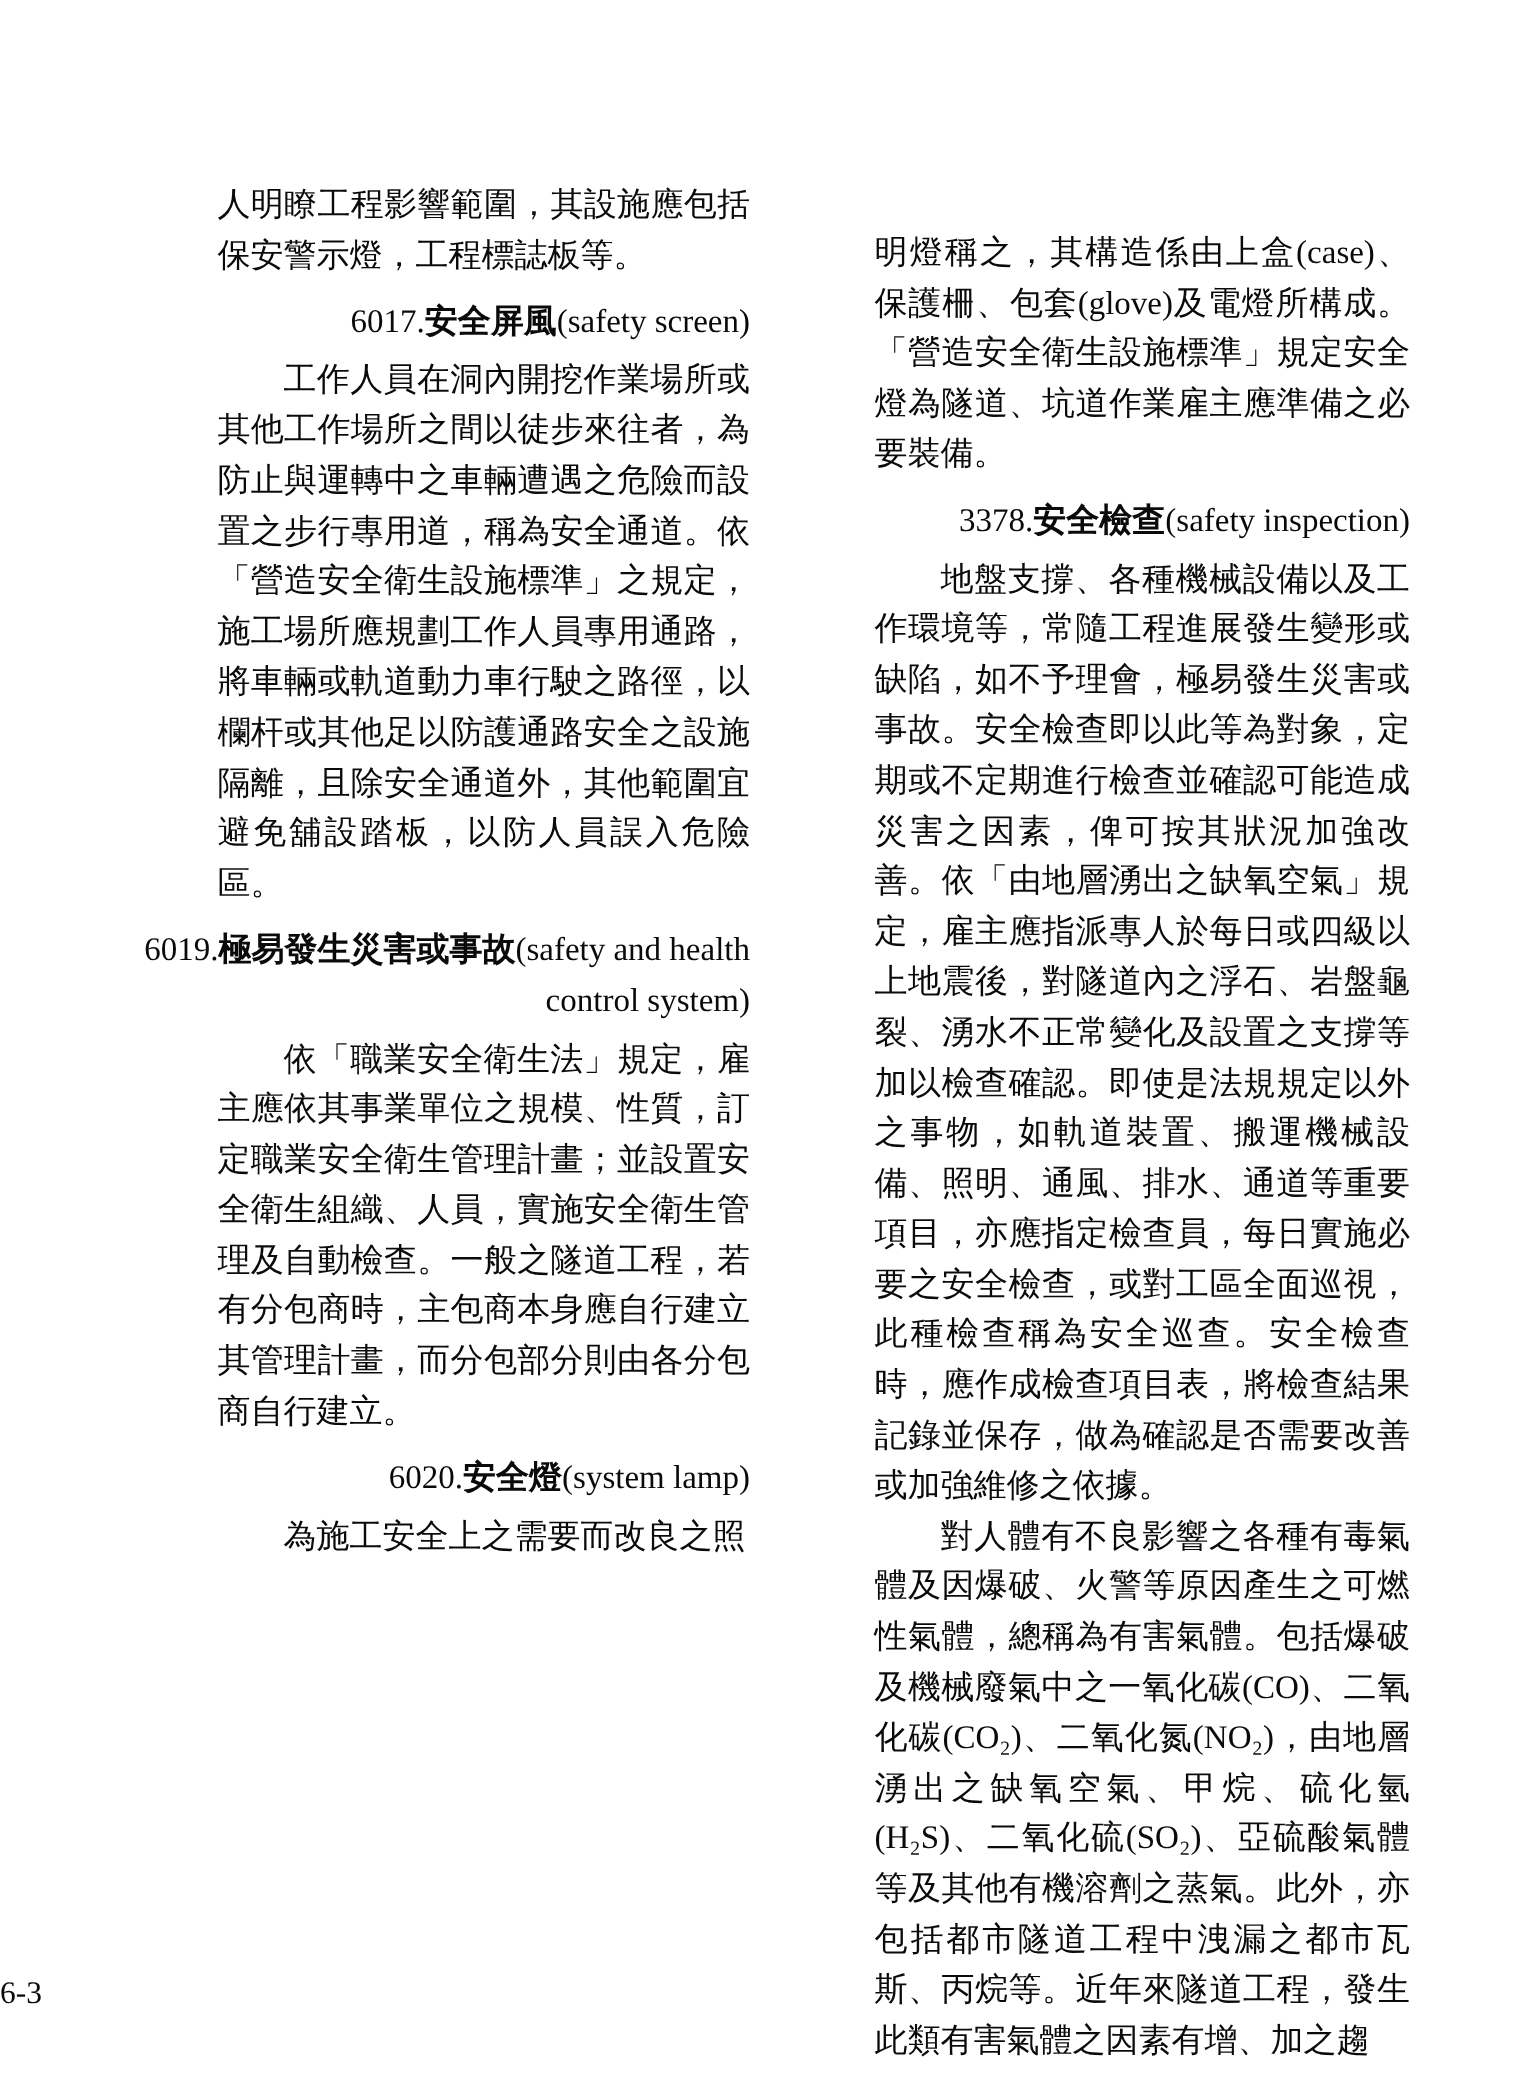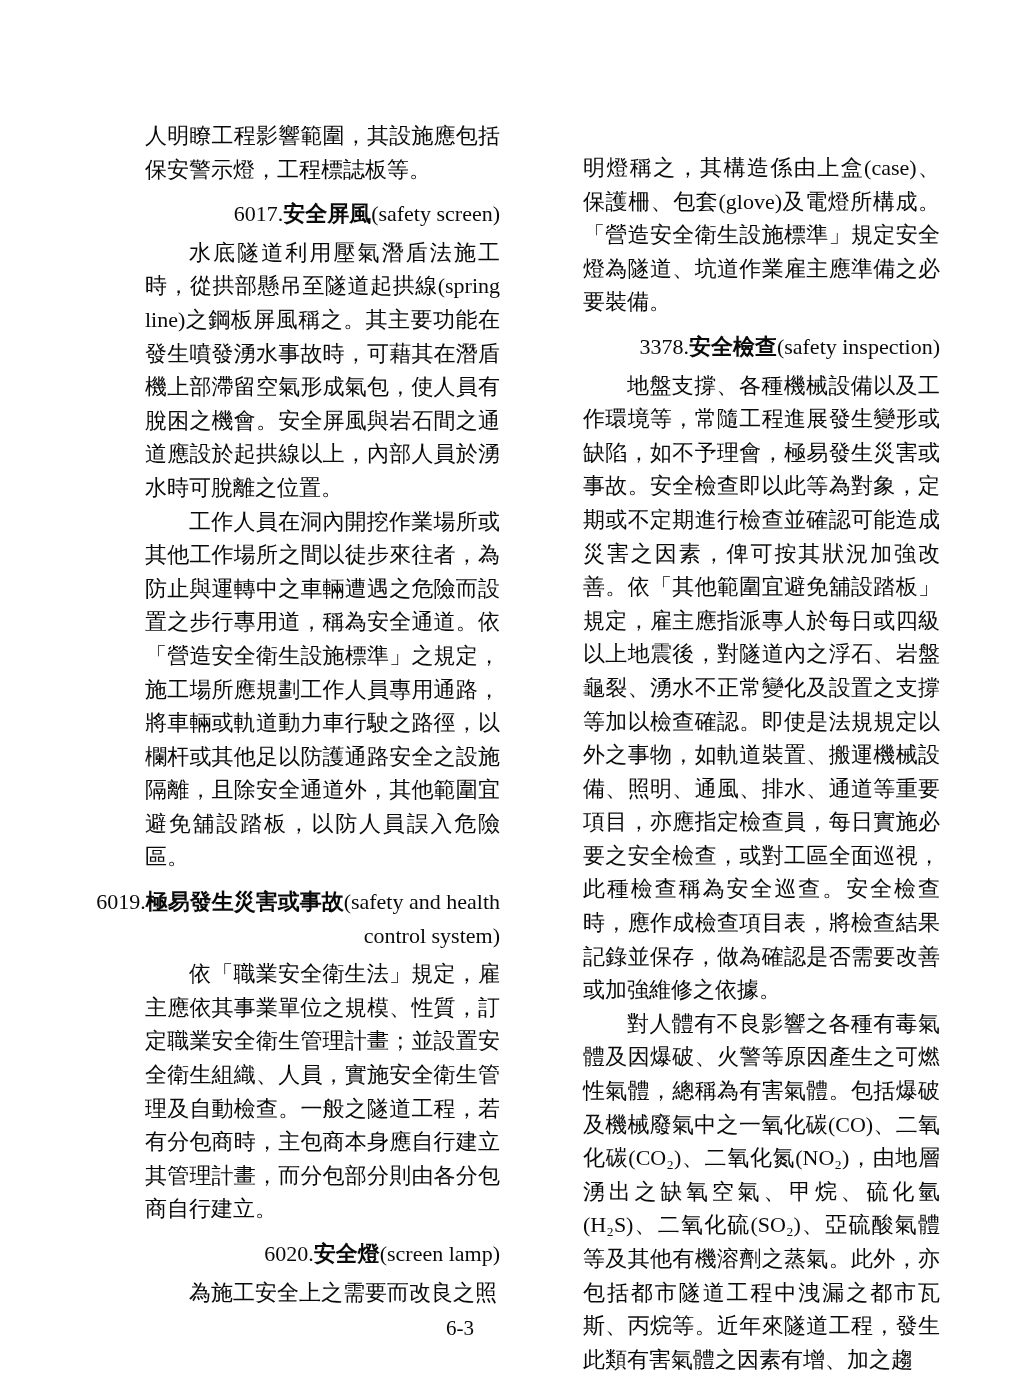--- a/index.html
+++ b/index.html
@@ -38,36 +38,35 @@
   }
   .entry-heading.indented { margin-left: 57px; }
 
   .entry-term { font-weight: bold; }
 
   .page-number {
     position: absolute;
     top: 1316px;
     left: 0;
     width: 920px;
-    text-align: center;
+    text-align: left;
     font-size: 21px;
   }
 </style>
 </head>
 <body>
 
 <div class="column column-left">
     <p class="para cont">人明瞭工程影響範圍，其設施應包括保安警示燈，工程標誌板等。</p>
     <div class="entry-heading"><span class="entry-number">6017.</span><span class="entry-term">安全屏風</span><span class="entry-english">(safety screen)</span></div>
-    <p class="para">水底隧道利用壓氣潛盾法施工時，從拱部懸吊至隧道起拱線(spring line)之鋼板屏風稱之。其主要功能在發生噴發湧水事故時，可藉其在潛盾機上部滯留空氣形成氣包，使人員有脫困之機會。安全屏風與岩石間之通道應設於起拱線以上，內部人員於湧水時可脫離之位置。</p>
     <p class="para">工作人員在洞內開挖作業場所或其他工作場所之間以徒步來往者，為防止與運轉中之車輛遭遇之危險而設置之步行專用道，稱為安全通道。依「營造安全衛生設施標準」之規定，施工場所應規劃工作人員專用通路，將車輛或軌道動力車行駛之路徑，以欄杆或其他足以防護通路安全之設施隔離，且除安全通道外，其他範圍宜避免舖設踏板，以防人員誤入危險區。</p>
     <div class="entry-heading"><span class="entry-number">6019.</span><span class="entry-term">極易發生災害或事故</span><span class="entry-english">(safety and health control system)</span></div>
     <p class="para">依「職業安全衛生法」規定，雇主應依其事業單位之規模、性質，訂定職業安全衛生管理計畫；並設置安全衛生組織、人員，實施安全衛生管理及自動檢查。一般之隧道工程，若有分包商時，主包商本身應自行建立其管理計畫，而分包部分則由各分包商自行建立。</p>
-    <div class="entry-heading indented"><span class="entry-number">6020.</span><span class="entry-term">安全燈</span><span class="entry-english">(screen lamp)</span></div>
+    <div class="entry-heading indented"><span class="entry-number">6020.</span><span class="entry-term">安全燈</span><span class="entry-english">(system lamp)</span></div>
     <p class="para">為施工安全上之需要而改良之照</p>
   </div>
 <div class="column column-right">
     <p class="para cont">明燈稱之，其構造係由上盒(case)、保護柵、包套(glove)及電燈所構成。「營造安全衛生設施標準」規定安全燈為隧道、坑道作業雇主應準備之必要裝備。</p>
     <div class="entry-heading"><span class="entry-number">3378.</span><span class="entry-term">安全檢查</span><span class="entry-english">(safety inspection)</span></div>
-    <p class="para">地盤支撐、各種機械設備以及工作環境等，常隨工程進展發生變形或缺陷，如不予理會，極易發生災害或事故。安全檢查即以此等為對象，定期或不定期進行檢查並確認可能造成災害之因素，俾可按其狀況加強改善。依「其他範圍宜避免舖設踏板」規定，雇主應指派專人於每日或四級以上地震後，對隧道內之浮石、岩盤龜裂、湧水不正常變化及設置之支撐等加以檢查確認。即使是法規規定以外之事物，如軌道裝置、搬運機械設備、照明、通風、排水、通道等重要項目，亦應指定檢查員，每日實施必要之安全檢查，或對工區全面巡視，此種檢查稱為安全巡查。安全檢查時，應作成檢查項目表，將檢查結果記錄並保存，做為確認是否需要改善或加強維修之依據。</p>
+    <p class="para">地盤支撐、各種機械設備以及工作環境等，常隨工程進展發生變形或缺陷，如不予理會，極易發生災害或事故。安全檢查即以此等為對象，定期或不定期進行檢查並確認可能造成災害之因素，俾可按其狀況加強改善。依「由地層湧出之缺氧空氣」規定，雇主應指派專人於每日或四級以上地震後，對隧道內之浮石、岩盤龜裂、湧水不正常變化及設置之支撐等加以檢查確認。即使是法規規定以外之事物，如軌道裝置、搬運機械設備、照明、通風、排水、通道等重要項目，亦應指定檢查員，每日實施必要之安全檢查，或對工區全面巡視，此種檢查稱為安全巡查。安全檢查時，應作成檢查項目表，將檢查結果記錄並保存，做為確認是否需要改善或加強維修之依據。</p>
     <p class="para">對人體有不良影響之各種有毒氣體及因爆破、火警等原因產生之可燃性氣體，總稱為有害氣體。包括爆破及機械廢氣中之一氧化碳(CO)、二氧化碳(CO₂)、二氧化氮(NO₂)，由地層湧出之缺氧空氣、甲烷、硫化氫(H₂S)、二氧化硫(SO₂)、亞硫酸氣體等及其他有機溶劑之蒸氣。此外，亦包括都市隧道工程中洩漏之都市瓦斯、丙烷等。近年來隧道工程，發生此類有害氣體之因素有增、加之趨</p>
   </div>
 <div class="page-number">6-3</div>
 
 </body></html>

